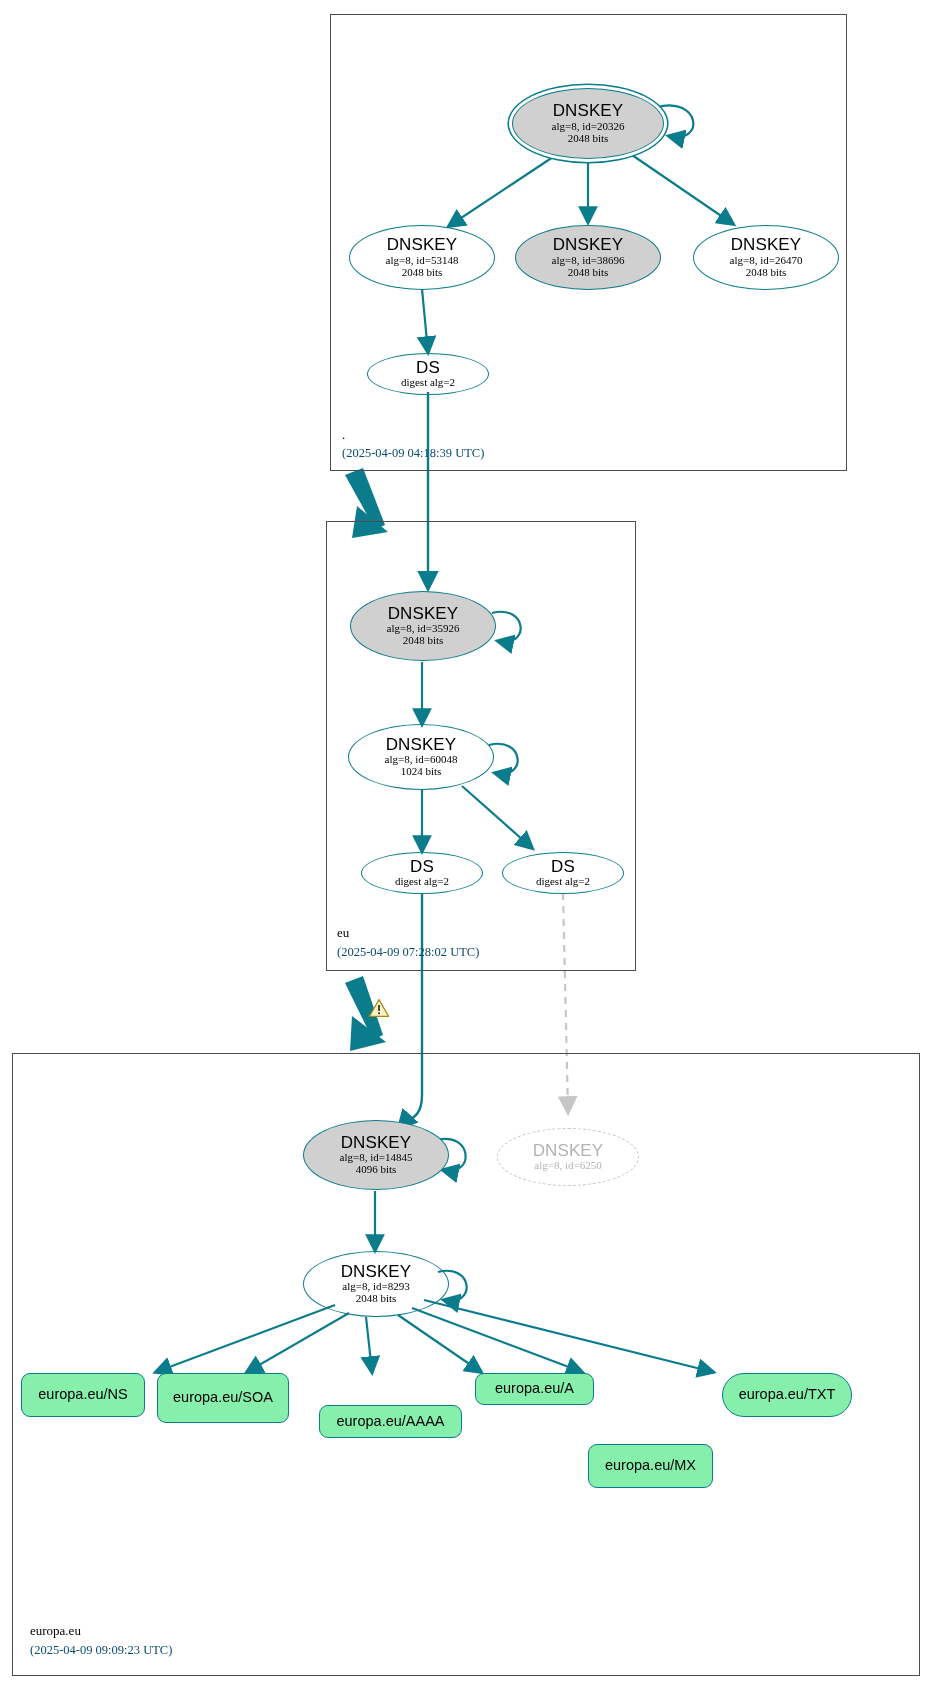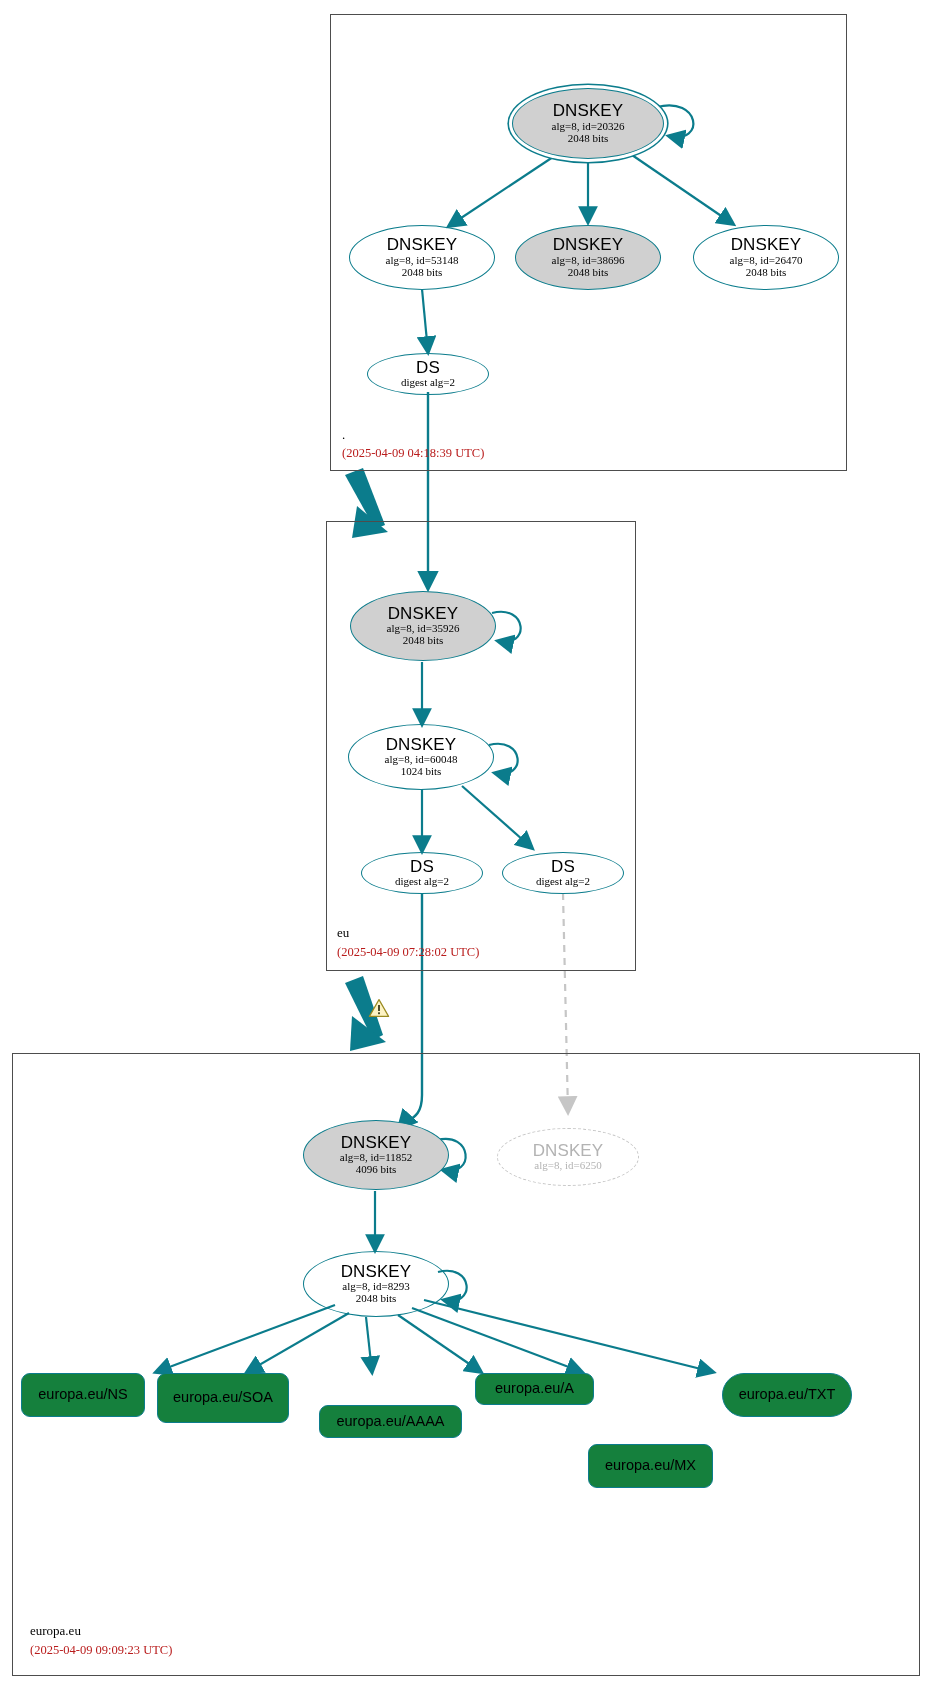--- a/index.html
+++ b/index.html
@@ -2,28 +2,28 @@
 <html><head>
 <meta charset="utf-8">
 <style>
   html,body{margin:0;padding:0;background:#ffffff;}
   body{width:932px;height:1690px;position:relative;
        font-family:"Liberation Serif",serif;color:#000;}
   #stage{position:absolute;left:0;top:0;width:932px;height:1690px;}
   svg.layer{position:absolute;left:0;top:0;width:932px;height:1690px;overflow:visible;}
   .zonebox{position:absolute;border:1px solid #4d4d4d;background:transparent;box-sizing:border-box;}
   .zonelabel{position:absolute;font-family:"Liberation Serif",serif;font-size:13px;color:#000;white-space:nowrap;}
-  .zonestamp{position:absolute;font-family:"Liberation Serif",serif;font-size:12.5px;color:#b91c1c;white-space:nowrap;}
+  .zonestamp{position:absolute;font-family:"Liberation Serif",serif;font-size:12.5px;color:#0c4a6e;white-space:nowrap;}
   .node{position:absolute;display:flex;flex-direction:column;align-items:center;justify-content:center;
         box-sizing:border-box;text-align:center;line-height:1.08;}
   .ell{border:1.6px solid #0b7c8c;border-radius:50%;}
   .ell.filled{background:#d0d0d0;}
   .ell.dashed{border:1.6px dashed #c6c6c6;background:#fff;}
   .ell.dbl{box-shadow:0 0 0 3px #fff,0 0 0 4.6px #0b7c8c;}
-  .rrset{border:1.6px solid #0b7c8c;border-radius:9px;background:#15803d;}
+  .rrset{border:1.6px solid #0b7c8c;border-radius:9px;background:#86efac;}
   .t1{font-family:"Liberation Sans",sans-serif;font-size:17px;color:#000;letter-spacing:.1px;}
   .t2{font-family:"Liberation Serif",serif;font-size:11px;color:#000;}
   .t1.grey{color:#b3b3b3;}
   .t2.grey{color:#b3b3b3;}
   .rrlabel{font-family:"Liberation Sans",sans-serif;font-size:14.5px;color:#000;}
   .warn{position:absolute;width:22px;height:20px;}
 </style>
 </head>
 <body>
 
@@ -171,21 +171,21 @@
   </div>
 
   <svg class="warn" style="left:368px;top:998px;" viewBox="0 0 22 20">
     <path d="M11,1.6 L20.6,18.4 L1.4,18.4 Z" fill="#fdf3c4" stroke="#9a8a20" stroke-width="1.2" stroke-linejoin="round"></path>
     <rect x="10.1" y="7" width="1.8" height="6" fill="#3a3a1a"></rect>
     <rect x="10.1" y="14.3" width="1.8" height="1.9" fill="#3a3a1a"></rect>
   </svg>
 
   <div class="node ell filled" style="left:303px;top:1120px;width:146px;height:70px;">
     <div class="t1">DNSKEY</div>
-    <div class="t2">alg=8, id=11852</div>
+    <div class="t2">alg=8, id=14845</div>
     <div class="t2">4096 bits</div>
   </div>
 
   <div class="node ell dashed" style="left:497px;top:1128px;width:142px;height:58px;">
     <div class="t1 grey">DNSKEY</div>
     <div class="t2 grey">alg=8, id=6250</div>
   </div>
 
   <div class="node ell" style="left:303px;top:1251px;width:146px;height:66px;">
     <div class="t1">DNSKEY</div>

